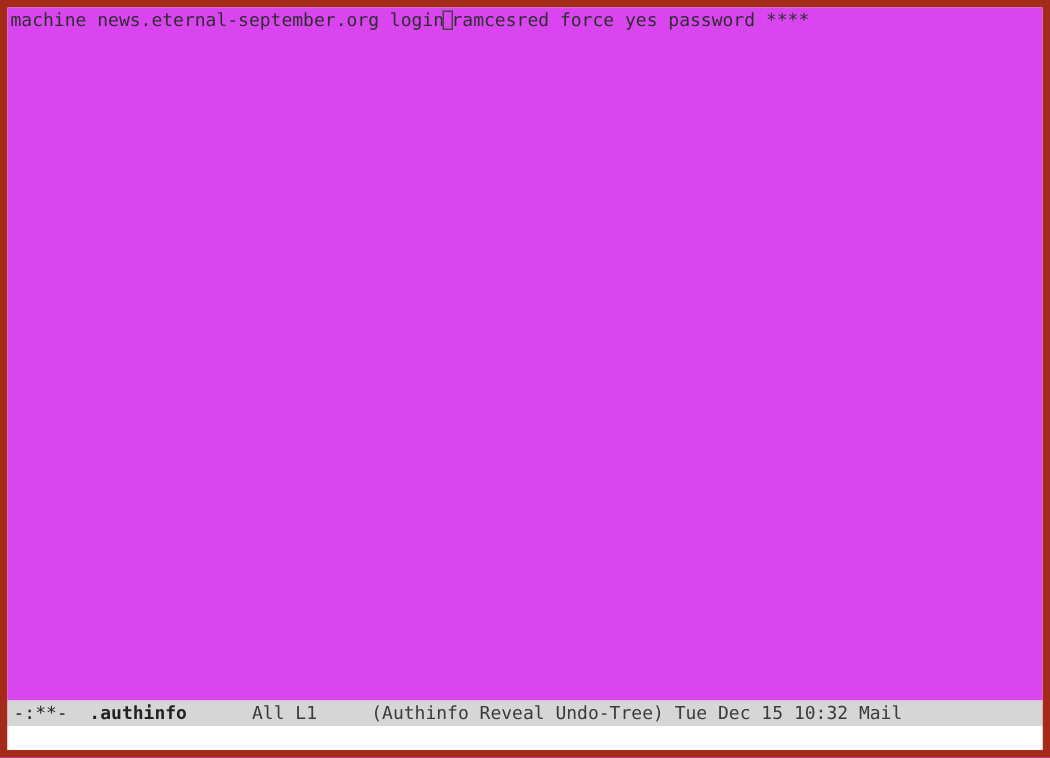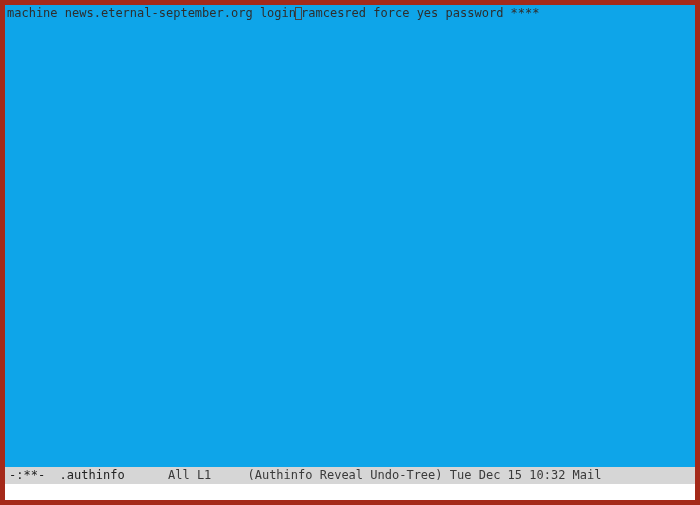--- a/index.html
+++ b/index.html
@@ -14,21 +14,21 @@
     }
     .frame {
       width: 100%;
       height: 100%;
       background: #ffffff;
       display: flex;
       flex-direction: column;
     }
     .buffer {
       flex: 1;
-      background: #0ea5e9;
+      background: #d946ef;
       color: #2e2e2e;
       padding: 1px 2px;
       white-space: pre;
       overflow: hidden;
       line-height: 1.3;
     }
     .buffer .token { display: inline; }
     .cursor-box {
       display: inline-block;
       border: 1px solid #444;
@@ -43,21 +43,21 @@
       color: #3a3a3a;
       height: 17px;
       line-height: 17px;
       padding: 0 4px;
       white-space: pre;
       font-size: 12px;
       overflow: hidden;
     }
     .modeline .modified,
     .modeline .filename { color: #222; }
-    .modeline .filename { font-weight: normal; }
+    .modeline .filename { font-weight: bold; }
     .minibuffer {
       background: #ffffff;
       height: 16px;
       line-height: 16px;
       padding: 0 4px;
       color: #2e2e2e;
       white-space: pre;
     }
   </style>
 </head>

